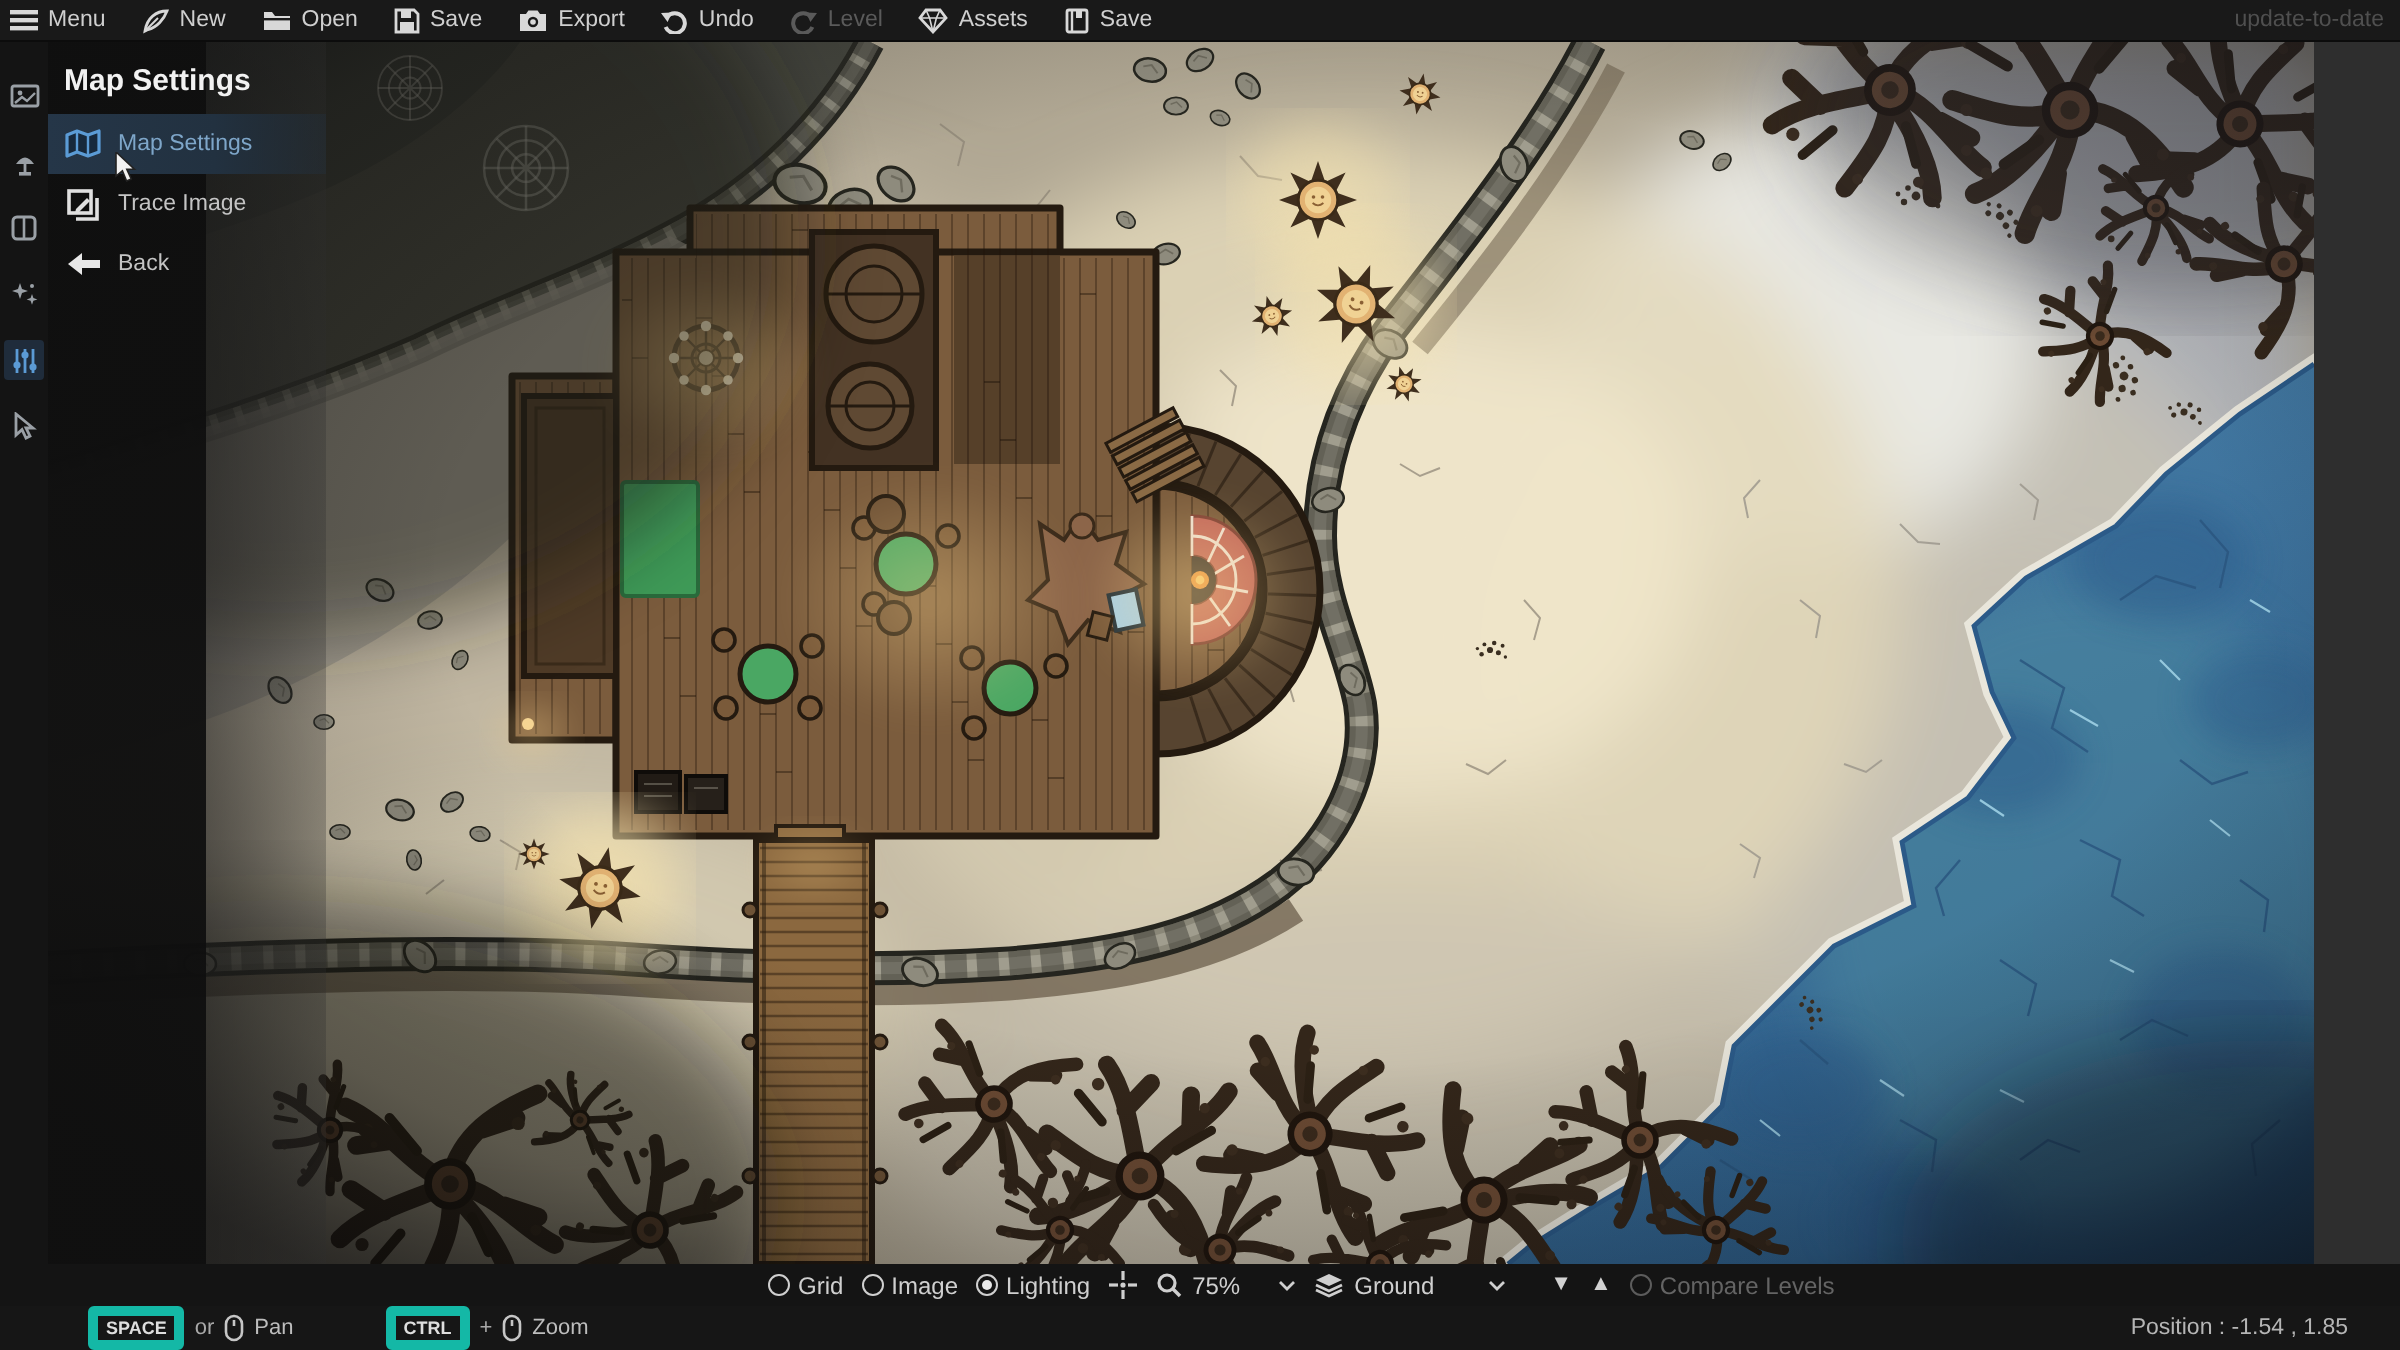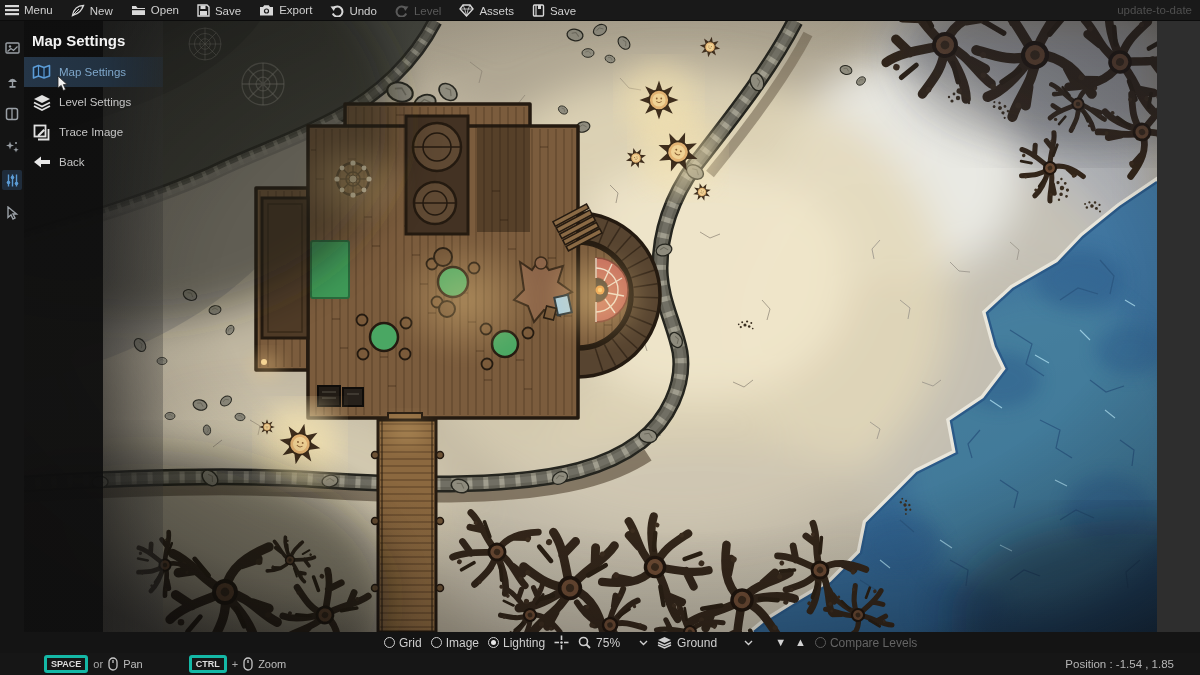--- a/index.html
+++ b/index.html
@@ -3,21 +3,21 @@
 <meta charset="utf-8">
 <style>
   html,body{margin:0;padding:0;background:#111;}
   body{width:1200px;height:675px;position:relative;overflow:hidden;
        font-family:"Liberation Sans","DejaVu Sans",sans-serif;
        -webkit-font-smoothing:antialiased;color:#ccc;}
   
   .menubar{position:absolute;left:0;top:0;width:1200px;height:21px;background:#191919;
            display:flex;align-items:center;gap:18px;padding-left:5px;z-index:40;
            border-bottom:1px solid #0c0c0c;box-sizing:border-box;}
-  .menu-item{display:flex;align-items:flex-end;gap:5px;font-size:11.5px;color:#cfcfcf;cursor:pointer;}
+  .menu-item{display:flex;align-items:center;gap:5px;font-size:11.5px;color:#cfcfcf;cursor:pointer;}
   .menu-item svg{display:block;}
   .menu-item.disabled{color:#5a5a5a;}
   .menubar-right{margin-left:auto;margin-right:8px;font-size:11.5px;color:#4f4f4f;}
   
   .toolstrip{position:absolute;left:0;top:21px;width:24px;height:633px;background:#141414;
              display:flex;flex-direction:column;align-items:center;gap:13px;padding-top:17px;
              box-sizing:border-box;z-index:30;}
   .tool-btn{width:20px;height:20px;display:flex;align-items:center;justify-content:center;border-radius:2px;}
   .tool-btn.active{background:#1f2c3b;}
   
@@ -43,21 +43,21 @@
   .radio-wrap.disabled{color:#646464;}
   .radio-wrap.disabled .radio{border-color:#5c5c5c;}
   .tb-sel{display:flex;align-items:center;gap:5px;cursor:pointer;justify-content:center;}
   .tri{font-size:11px;color:#d2d2d2;cursor:pointer;line-height:1;}
   .tb-gap{width:4px;}
   
   .statusbar{position:absolute;left:0;top:653px;width:1200px;height:22px;background:#161616;z-index:35;
              display:flex;align-items:center;font-size:11px;color:#bdbdbd;}
   .hints{display:flex;align-items:center;gap:8px;margin-left:44px;}
   .hint-group{display:flex;align-items:center;gap:5px;}
-  .keycap{border:3px solid #14b8a6;border-radius:3px;padding:1px 4px;font-size:9px;font-weight:bold;color:#dedede;line-height:1.2;}
+  .keycap{border:5px solid #14b8a6;border-radius:3px;padding:1px 4px;font-size:9px;font-weight:bold;color:#dedede;line-height:1.2;}
   .hint-sep{color:#a8a8a8;}
   .hint-group + .hint-group{margin-left:38px;}
   .pos{margin-left:auto;margin-right:26px;font-size:11.5px;color:#b5b5b5;}
   
   .cursor{position:absolute;left:57px;top:76px;z-index:60;pointer-events:none;}
 </style>
 </head>
 <body>
 
 <div class="menubar">
@@ -709,30 +709,20 @@
       <svg width="19" height="16" viewBox="0 0 19 16">
           <path d="M1.5,3.5 L6.5,1.5 12,3.5 17.5,1.5 V12 L12,14 6.5,12 1.5,14 Z" fill="#17293c" stroke="#5b9bd5" stroke-width="1.6" stroke-linejoin="round"></path>
           <path d="M6.5,1.5 V12 M12,3.5 V14" stroke="#5b9bd5" stroke-width="1.2"></path>
         </svg>
     </span>
     <span>Map Settings</span>
   </div>
   <div class="panel-item">
     <span class="pi-icon">
       <svg width="18" height="17" viewBox="0 0 18 17">
-          <polygon points="9,1 17,5 9,9 1,5" fill="#e0e0e0"></polygon>
-          <polyline points="1,8.5 9,12.5 17,8.5" fill="none" stroke="#e0e0e0" stroke-width="1.8"></polyline>
-          <polyline points="1,12 9,16 17,12" fill="none" stroke="#e0e0e0" stroke-width="1.8"></polyline>
-        </svg>
-    </span>
-    <span>Level Settings</span>
-  </div>
-  <div class="panel-item">
-    <span class="pi-icon">
-      <svg width="18" height="17" viewBox="0 0 18 17">
           <rect x="1.5" y="1.5" width="11" height="11" fill="none" stroke="#e0e0e0" stroke-width="1.8"></rect>
           <path d="M15.5,5 V15.5 H5" fill="none" stroke="#e0e0e0" stroke-width="1.8"></path>
           <path d="M5,10.5 L10.5,5 12,6.5 6.5,12 4.5,12.5 Z" fill="#e0e0e0"></path>
         </svg>
     </span>
     <span>Trace Image</span>
   </div>
   <div class="panel-item">
     <span class="pi-icon">
       <svg width="18" height="14" viewBox="0 0 18 14">

